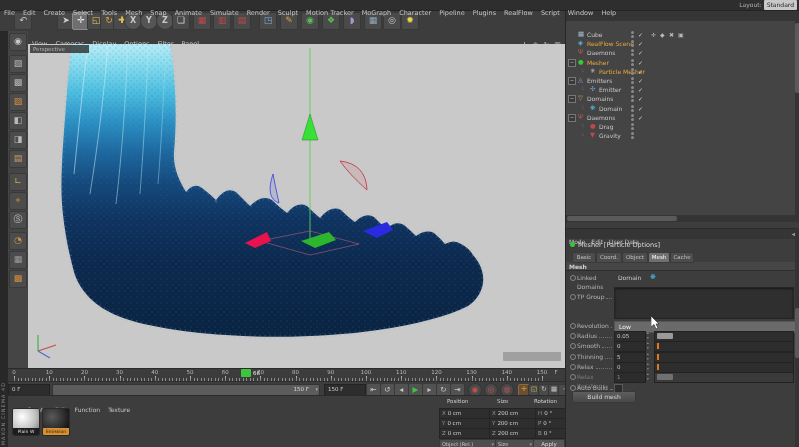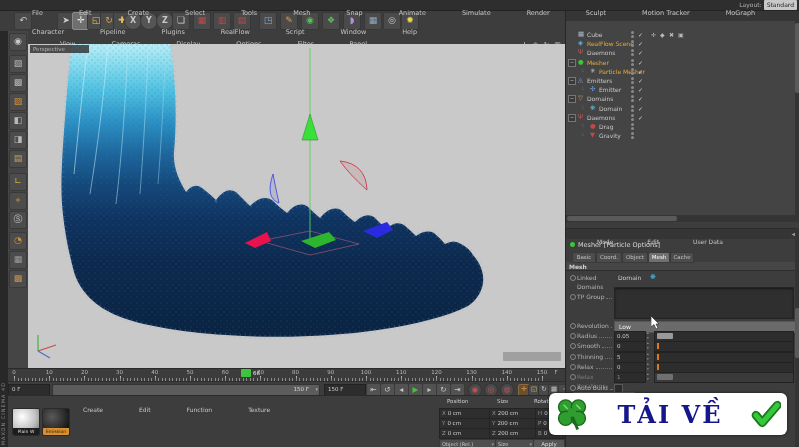--- a/index.html
+++ b/index.html
@@ -1,20 +1,20 @@
 <!DOCTYPE html>
 <html><head>
 <meta charset="utf-8">
 <style>
   html,body{margin:0;padding:0;background:#222;}
   #app{position:relative;width:799px;height:447px;background:#383838;overflow:hidden;
        font-family:"DejaVu Sans","Liberation Sans",sans-serif;cursor:default;}
   
   #menubar{position:absolute;left:0;top:0;width:799px;height:10px;background:#2e2e2e;border-bottom:1px solid #232323;z-index:5;}
-  .mitem{display:inline-block;padding:0 4px;font-size:6.5px;line-height:10px;color:#c4c4c4;margin-left:28px;}
+  .mitem{display:inline-block;padding:0 4px;font-size:6.5px;line-height:10px;color:#c4c4c4;}
   #layout-area{position:absolute;right:2px;top:0;font-size:6px;color:#b0b0b0;line-height:10px;}
   #layout-box{display:inline-block;background:#c9c9c9;color:#222;padding:0 3px;margin-left:2px;border-radius:1px;}
   
   #toolbar{position:absolute;left:0;top:10px;width:565px;height:21px;background:#3d3d3d;border-bottom:1px solid #2a2a2a;}
   .ticon{position:absolute;top:2px;width:16px;height:16px;background:#4a4a4a;border:1px solid #383838;border-radius:2px;
          color:#c8c8c8;font-size:9px;line-height:15px;text-align:center;}
   .ticon.active{background:#6f6f6f;border-color:#8a8a8a;}
   .ticon.circ{border-radius:50%;font-weight:bold;font-size:8px;background:#555;}
   
   #left-strip{position:absolute;left:0;top:31px;width:8px;height:416px;background:#282828;}
@@ -559,32 +559,14 @@
         <span>Auto Build</span>
         <div class="leader"></div>
       </div>
       <div style="position: absolute; left: 48px; top: 374px; width: 7px; height: 7px; background: rgb(44, 44, 44); border: 1px solid rgb(90, 90, 90);"></div>
     </div>
 
   <svg id="cursor-arrow" width="10" height="14" viewBox="0 0 10 14">
     <polygon points="0,0 0,11 3,8.5 5,13 7,12 5,8 8,8" fill="#ffffff" stroke="#222" stroke-width="0.6"></polygon>
   </svg>
 
-  <div id="watermark">
-    <svg width="34" height="34" viewBox="0 0 24 24">
-      <g fill="#2f9e2f" stroke="#1c6a1c" stroke-width="1">
-        <circle cx="7.5" cy="7" r="5"></circle>
-          <circle cx="16.5" cy="7" r="5"></circle>
-        <circle cx="7.5" cy="15" r="5"></circle>
-          <circle cx="16.5" cy="15" r="5"></circle>
-        <path d="M12 13 L16 23" stroke-width="2" fill="none"></path>
-      </g>
-      <circle cx="12" cy="11" r="3" fill="#2f9e2f"></circle>
-      <path d="M6 5.5 L9 8.5 M15 5.5 L18 8.5" stroke="#7fd87f" stroke-width="1" fill="none"></path>
-    </svg>
-    <span id="wm-text" style="color: rgb(22, 22, 140);">TẢI VỀ</span>
-    <svg width="30" height="30" viewBox="0 0 24 24">
-      <path d="M4 13 L9 19 L21 5" stroke="#1c7a1c" stroke-width="7" fill="none" stroke-linecap="round" stroke-linejoin="round"></path>
-      <path d="M4 13 L9 19 L21 5" stroke="#35c83a" stroke-width="4" fill="none" stroke-linecap="round" stroke-linejoin="round"></path>
-    </svg>
-  </div>
 
 </div>
 
 </body></html>

